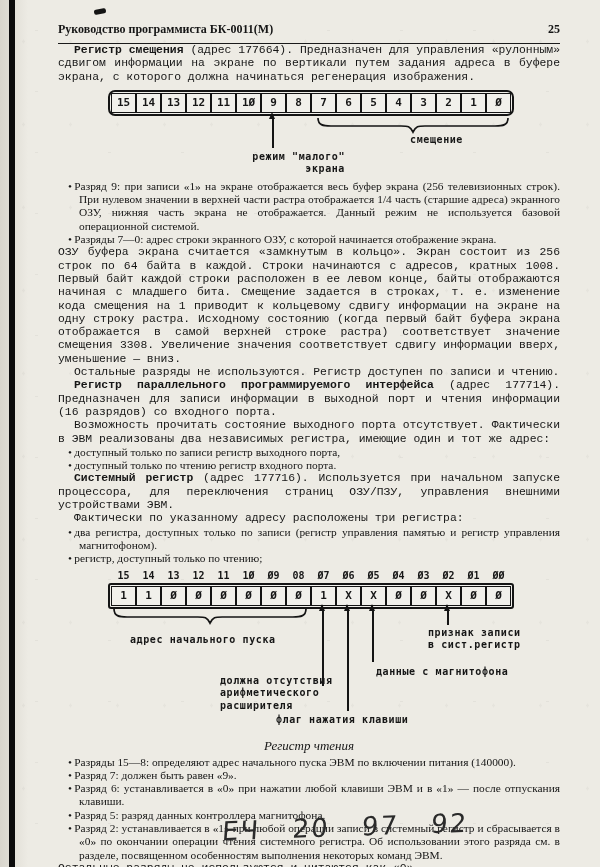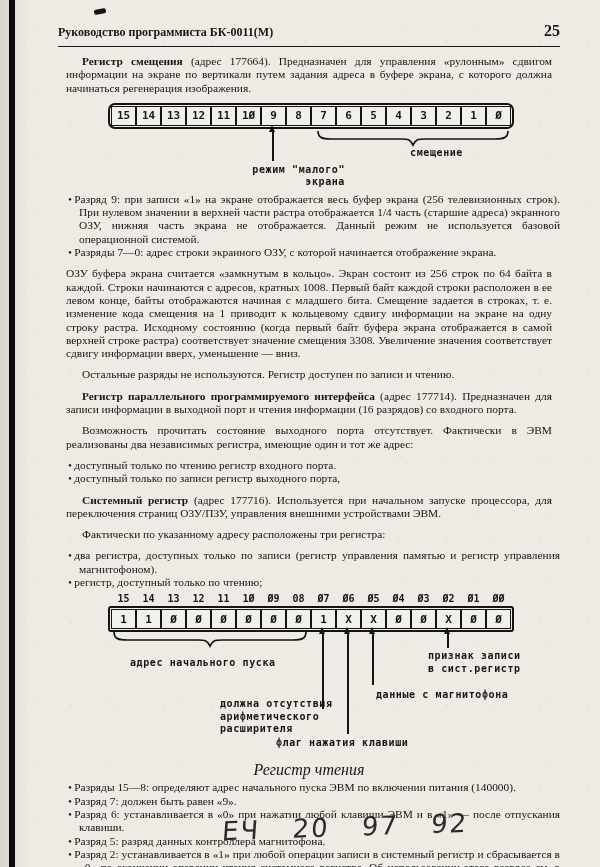--- a/index.html
+++ b/index.html
@@ -9,23 +9,23 @@
       radial-gradient(rgba(0,0,0,0.045) 1px, transparent 1.2px),
       radial-gradient(rgba(0,0,0,0.03) 1px, transparent 1.2px),
       linear-gradient(90deg, #d8d5cc 0, #edebe4 28px);
     background-size:73px 61px, 47px 83px, 100% 100%;
     font-family:"Liberation Serif", serif;}
   .bind-bar{position:absolute;left:9px;top:0;width:6px;height:100%;background:#0b0b0b;}
   .corner-mark{position:absolute;left:94px;top:9px;width:12px;height:5px;background:#141414;border-radius:2px;transform:rotate(-10deg);}
   .content{position:absolute;left:58px;top:22px;width:502px;}
   .hdr{display:flex;justify-content:space-between;align-items:baseline;}
   .hdr-title{font-weight:bold;font-size:12px;}
-  .hdr-num{font-weight:bold;font-size:16px;}
+  .hdr-num{font-weight:bold;font-size:12px;}
   .rule{border:none;border-top:1.7px solid #1a1a1a;margin:6px 0 0 0;}
-  p.body{margin:8px;font-size:11.4px;line-height:13.3px;text-align:justify;}
+  p.body{margin:0;font-size:11.4px;line-height:13.3px;text-align:justify;font-family:Liberation Mono, monospace;}
   .mt8{margin-top:8px;} .mt6{margin-top:6px;} .mt4{margin-top:4px;}
   .indent{text-indent:16px;}
   .lead{font-weight:bold;}
   .bullets{margin:0;}
   .bullet{margin:0;font-size:11.4px;line-height:13.3px;text-align:justify;
     padding-left:21px;text-indent:-11px;}
   .bullet::before{content:"\2022\2009";}
   
   .diagram{position:relative;margin-left:50px;}
   .d1{width:410px;height:90px;}
@@ -37,21 +37,21 @@
     font-family:"DejaVu Sans Mono",monospace;font-weight:bold;font-size:11px;}
   .bitlabels{display:flex;margin-left:3px;}
   .bitlabel{width:25px;text-align:center;font-family:"DejaVu Sans Mono",monospace;font-weight:bold;font-size:10px;}
   .d2 .reg-outer{position:absolute;left:0;top:13px;}
   .arr{position:absolute;width:1.7px;background:#141414;}
   .arr::before{content:"";position:absolute;top:-6px;left:-2.7px;
     border-left:3.6px solid transparent;border-right:3.6px solid transparent;border-bottom:7px solid #141414;}
   .brace{position:absolute;}
   .dlabel{position:absolute;font-family:"DejaVu Sans Mono",monospace;font-weight:bold;font-size:10px;line-height:12.5px;letter-spacing:0.6px;white-space:nowrap;}
   .center{text-align:right;}
-  .read-heading{margin:8px 0 2px 0;text-align:center;font-style:italic;font-size:16px;}
+  .read-heading{margin:8px 0 2px 0;text-align:center;font-style:italic;font-size:13px;}
   .handwriting{position:absolute;left:222px;top:812px;
     font-family:"DejaVu Sans",sans-serif;font-size:26px;color:#2a2a2a;
     transform:rotate(-2deg) skewX(-6deg);word-spacing:22px;letter-spacing:2px;}
 </style>
 </head>
 <body>
 
 <div class="page">
   <div class="bind-bar"></div>
   <div class="corner-mark"></div>
@@ -102,22 +102,22 @@
     <p class="bullet">Разряд 9: при записи «1» на экране отображается весь буфер экрана (256 телевизионных строк). При нулевом значении в верхней части растра отображается 1/4 часть (старшие адреса) экранного ОЗУ, нижняя часть экрана не отображается. Данный режим не используется базовой операционной системой.</p>
         <p class="bullet">Разряды 7—0: адрес строки экранного ОЗУ, с которой начинается отображение экрана.</p>
       </div>
     <p class="body">ОЗУ буфера экрана считается «замкнутым в кольцо». Экран состоит из 256 строк по 64 байта в каждой. Строки начинаются с адресов, кратных 1008. Первый байт каждой строки расположен в ее левом конце, байты отображаются начиная с младшего бита. Смещение задается в строках, т. е. изменение кода смещения на 1 приводит к кольцевому сдвигу информации на экране на одну строку растра. Исходному состоянию (когда первый байт буфера экрана отображается в самой верхней строке растра) соответствует значение смещения 3308. Увеличение значения соответствует сдвигу информации вверх, уменьшение — вниз.</p>
     <p class="body indent">Остальные разряды не используются. Регистр доступен по записи и чтению.</p>
 
     <p class="body indent mt8"><span class="lead">Регистр параллельного программируемого интерфейса</span><span> (адрес 177714). Предназначен для записи информации в выходной порт и чтения информации (16 разрядов) со входного порта.</span></p>
     <p class="body indent">Возможность прочитать состояние выходного порта отсутствует. Фактически в ЭВМ реализованы два независимых регистра, имеющие один и тот же адрес:</p>
     <div class="bullets">
 
-    <p class="bullet">доступный только по чтению регистр входного порта.</p>
-        <p class="bullet">доступный только по записи регистр выходного порта,</p>
+    <p class="bullet">доступный только по записи регистр выходного порта,</p>
+        <p class="bullet">доступный только по чтению регистр входного порта.</p>
       </div>
 
     <p class="body indent mt8"><span class="lead">Системный регистр</span><span> (адрес 177716). Используется при начальном запуске процессора, для переключения страниц ОЗУ/ПЗУ, управления внешними устройствами ЭВМ.</span></p>
     <p class="body indent">Фактически по указанному адресу расположены три регистра:</p>
     <div class="bullets">
 
     <p class="bullet">два регистра, доступных только по записи (регистр управления памятью и регистр управления магнитофоном).</p>
         <p class="bullet">регистр, доступный только по чтению;</p>
       </div>
 

